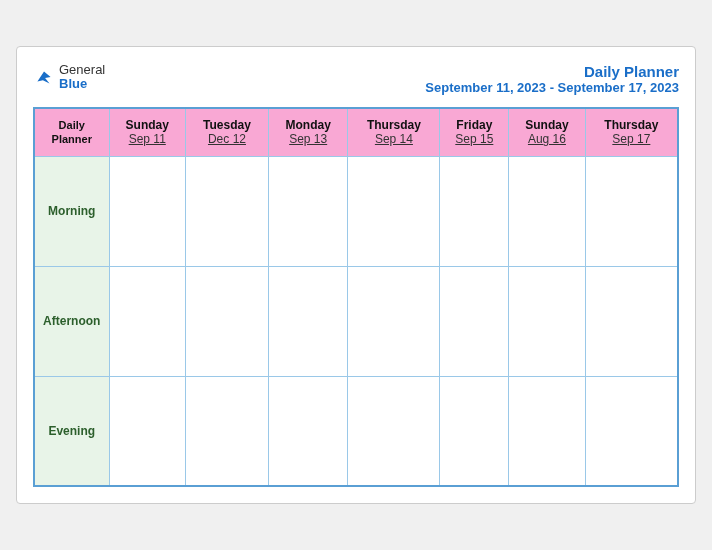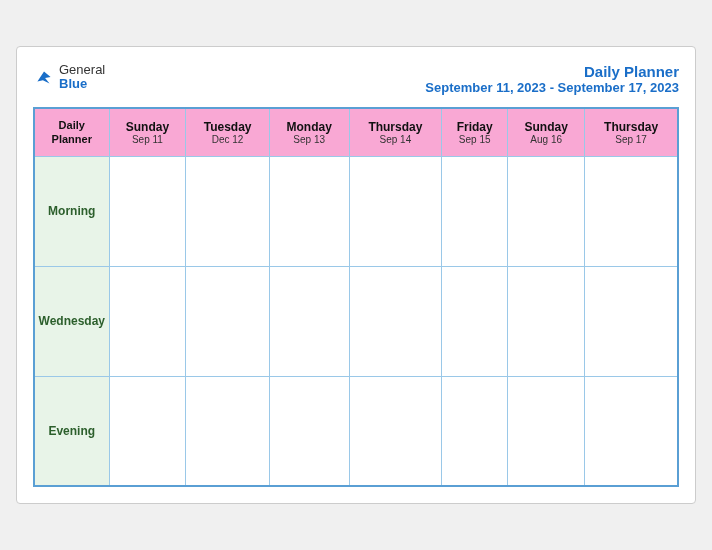--- a/index.html
+++ b/index.html
@@ -82,24 +82,25 @@
       font-weight: bold;
       height: 48px;
     }
     .header-row th .day-name {
       font-size: 12px;
       font-weight: bold;
       display: block;
       color: #111;
     }
     .header-row th .day-date {
-      font-size: 10px;
+      font-size: 12px;
       font-weight: normal;
       color: #333;
       display: block;
+      text-decoration: underline;
     }
     .header-row th.first-col {
       font-size: 11px;
       color: #111;
     }
     .first-col {
       background: #e8f4e8;
       font-size: 12px;
       font-weight: bold;
       color: #2c5f2c;
@@ -181,21 +182,21 @@
         <td class="first-col">Morning</td>
         <td></td>
         <td></td>
         <td></td>
         <td></td>
         <td></td>
         <td></td>
         <td></td>
       </tr>
       <tr class="time-row">
-        <td class="first-col">Wednesday</td>
+        <td class="first-col">Afternoon</td>
         <td></td>
         <td></td>
         <td></td>
         <td></td>
         <td></td>
         <td></td>
         <td></td>
       </tr>
       <tr class="time-row">
         <td class="first-col">Evening</td>

